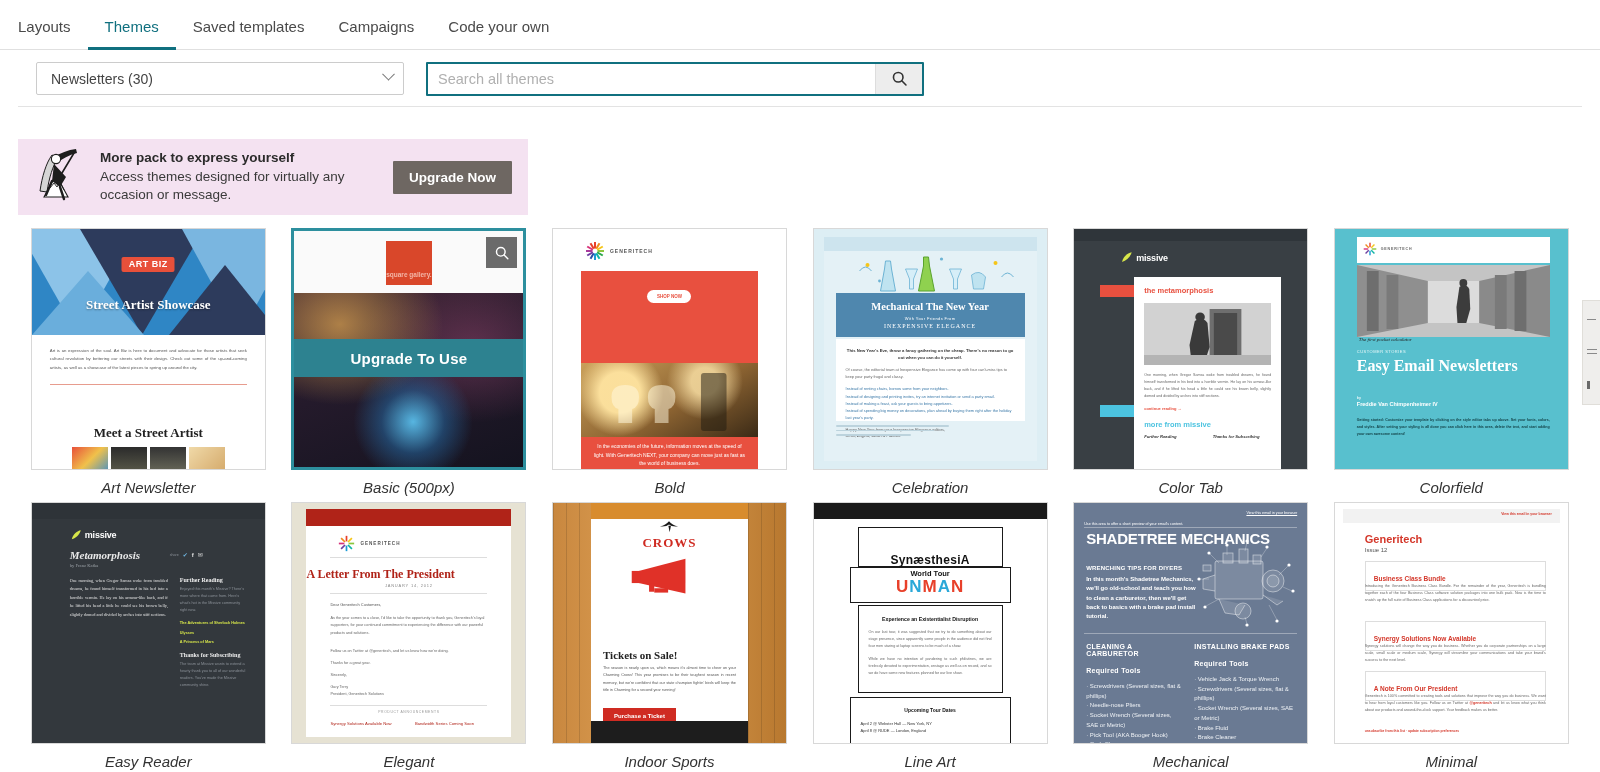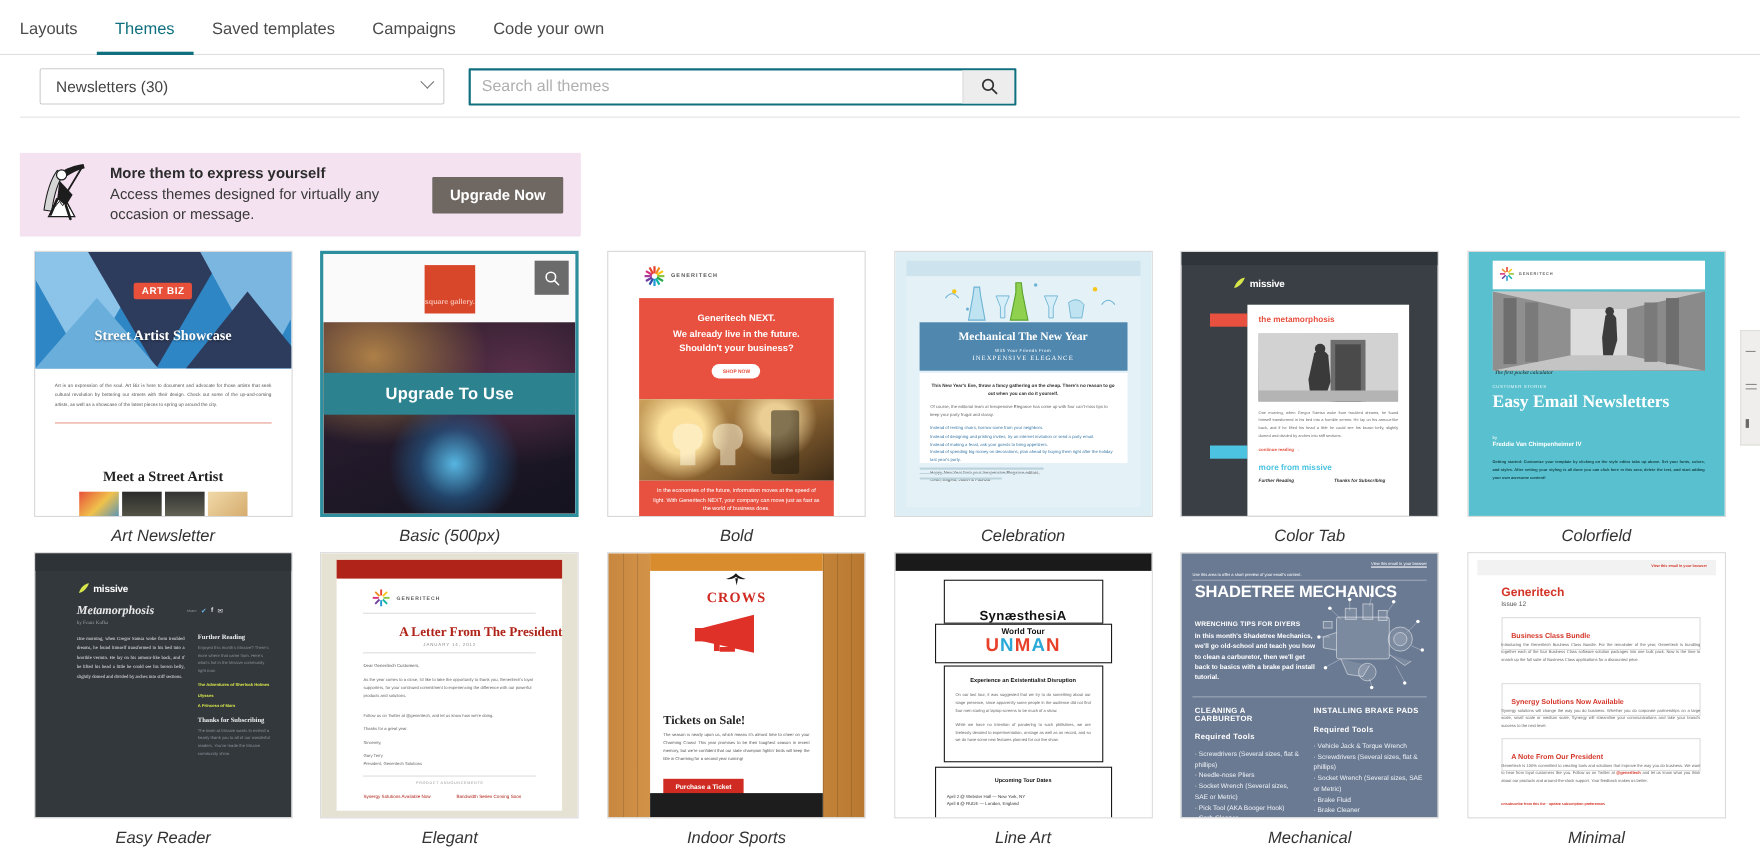--- a/index.html
+++ b/index.html
@@ -219,22 +219,22 @@
     font-family:"Liberation Serif", serif; font-style:italic; font-size:11px; font-weight:bold;
   }
   .er-side-h { color:#ededed; font-size:6px; font-weight:bold; font-family:"Liberation Serif", serif; }
 
   
   .el-bg { position:absolute; inset:0; background:#e6e2d3; }
   .el-sheet { position:absolute; left:14px; right:14px; top:6px; bottom:6px; background:#fff; }
   .el-red { position:absolute; left:0; right:0; top:0; height:17px; background:#b02318; }
   .el-logo { position:absolute; left:32px; top:26px; display:flex; align-items:center; gap:5px; }
   .el-title {
-    position:absolute; left:0; right:0; top:58px; text-align:right; color:#b02318;
-    font-family:"Liberation Serif", serif; font-size:12px; font-weight:bold;margin-left:31px;
+    position:absolute; left:0; right:0; top:58px; text-align:left; color:#b02318;
+    font-family:"Liberation Serif", serif; font-size:12px; font-weight:bold;
   }
   .el-date { position:absolute; left:0; right:0; top:74px; text-align:center; font-size:4px; color:#888; letter-spacing:.8px; }
 
   
   .is-wood {
     position:absolute; inset:0;
     background:
       repeating-linear-gradient(90deg, rgba(0,0,0,.13) 0 1px, rgba(255,255,255,0) 1px 13px),
       linear-gradient(90deg,#c8873f,#e0a255 40%,#b8782f 100%);
   }
@@ -314,21 +314,21 @@
     <path d="M20 41 L24 36 L27 40 L30 35 L34 43" fill="none" stroke="#1d1d1d" stroke-width=".9"></path>
     <path d="M22 8 C16 16 12 30 10 44 L17 45 C19 31 23 18 28 11 Z" fill="#d5d5d5" stroke="#1d1d1d" stroke-width="1"></path>
     <path d="M24 10 C30 6 38 3 46 2 L47 6 C39 8 32 12 27 16 Z" fill="#1d1d1d"></path>
     <circle cx="26" cy="12" r="4.6" fill="#fff" stroke="#1d1d1d" stroke-width="1.1"></circle>
     <path d="M24 17 L36 30 L30 40 L22 34 Z" fill="#1d1d1d"></path>
     <path d="M22 34 L16 48" stroke="#1d1d1d" stroke-width="2.4" fill="none" stroke-linecap="round"></path>
     <path d="M30 40 L34 52" stroke="#1d1d1d" stroke-width="2.4" fill="none" stroke-linecap="round"></path>
     <path d="M32 26 L44 6" stroke="#1d1d1d" stroke-width="1.6" fill="none" stroke-linecap="round"></path>
   </svg>
   <div class="promo-text">
-    <div class="promo-title">More them to express yourself</div>
+    <div class="promo-title">More pack to express yourself</div>
     <div class="promo-sub">Access themes designed for virtually any occasion or message.</div>
   </div>
   <button class="promo-btn">Upgrade Now</button>
 </div>
 
 <div class="grid">
 
   <div class="cell">
     <div class="card">
       <div class="thumb">
@@ -394,23 +394,20 @@
               <rect x="-2" y="-18" width="4" height="13" fill="#2b4fa8" transform="rotate(210)"></rect>
               <rect x="-2" y="-18" width="4" height="13" fill="#6c3fa0" transform="rotate(240)"></rect>
               <rect x="-2" y="-18" width="4" height="13" fill="#a83a9c" transform="rotate(270)"></rect>
               <rect x="-2" y="-18" width="4" height="13" fill="#d6327a" transform="rotate(300)"></rect>
               <rect x="-2" y="-18" width="4" height="13" fill="#e8402a" transform="rotate(330)"></rect>
             </g>
           </svg>
           <span style="font-size:5px;font-weight:bold;letter-spacing:1px;color:#555;">GENERITECH</span>
         </div>
         <div class="bold-red">
-          <div class="l1" style="white-space:pre-line;">Generitech NEXT.
-We already live in the future.
-Shouldn't your business?</div>
           <div class="bold-pill">SHOP NOW</div>
         </div>
         <div class="bold-photo">
           <svg width="100%" height="100%" viewBox="0 0 180 74" preserveAspectRatio="none">
             <path d="M45 22 q14 0 14 12 q0 10 -7 12 v14 h-14 v-14 q-7 -2 -7 -12 q0 -12 14 -12z" fill="rgba(255,250,225,.5)"></path>
             <path d="M82 22 q14 0 14 12 q0 10 -7 12 v14 h-14 v-14 q-7 -2 -7 -12 q0 -12 14 -12z" fill="rgba(255,250,225,.5)"></path>
             <rect x="122" y="10" width="26" height="58" rx="3" fill="rgba(30,25,15,.5)"></rect>
           </svg>
         </div>
         <div class="bold-foot">In the economies of the future, information moves at the speed of light. With Generitech NEXT, your company can move just as fast as the world of business does.</div>

